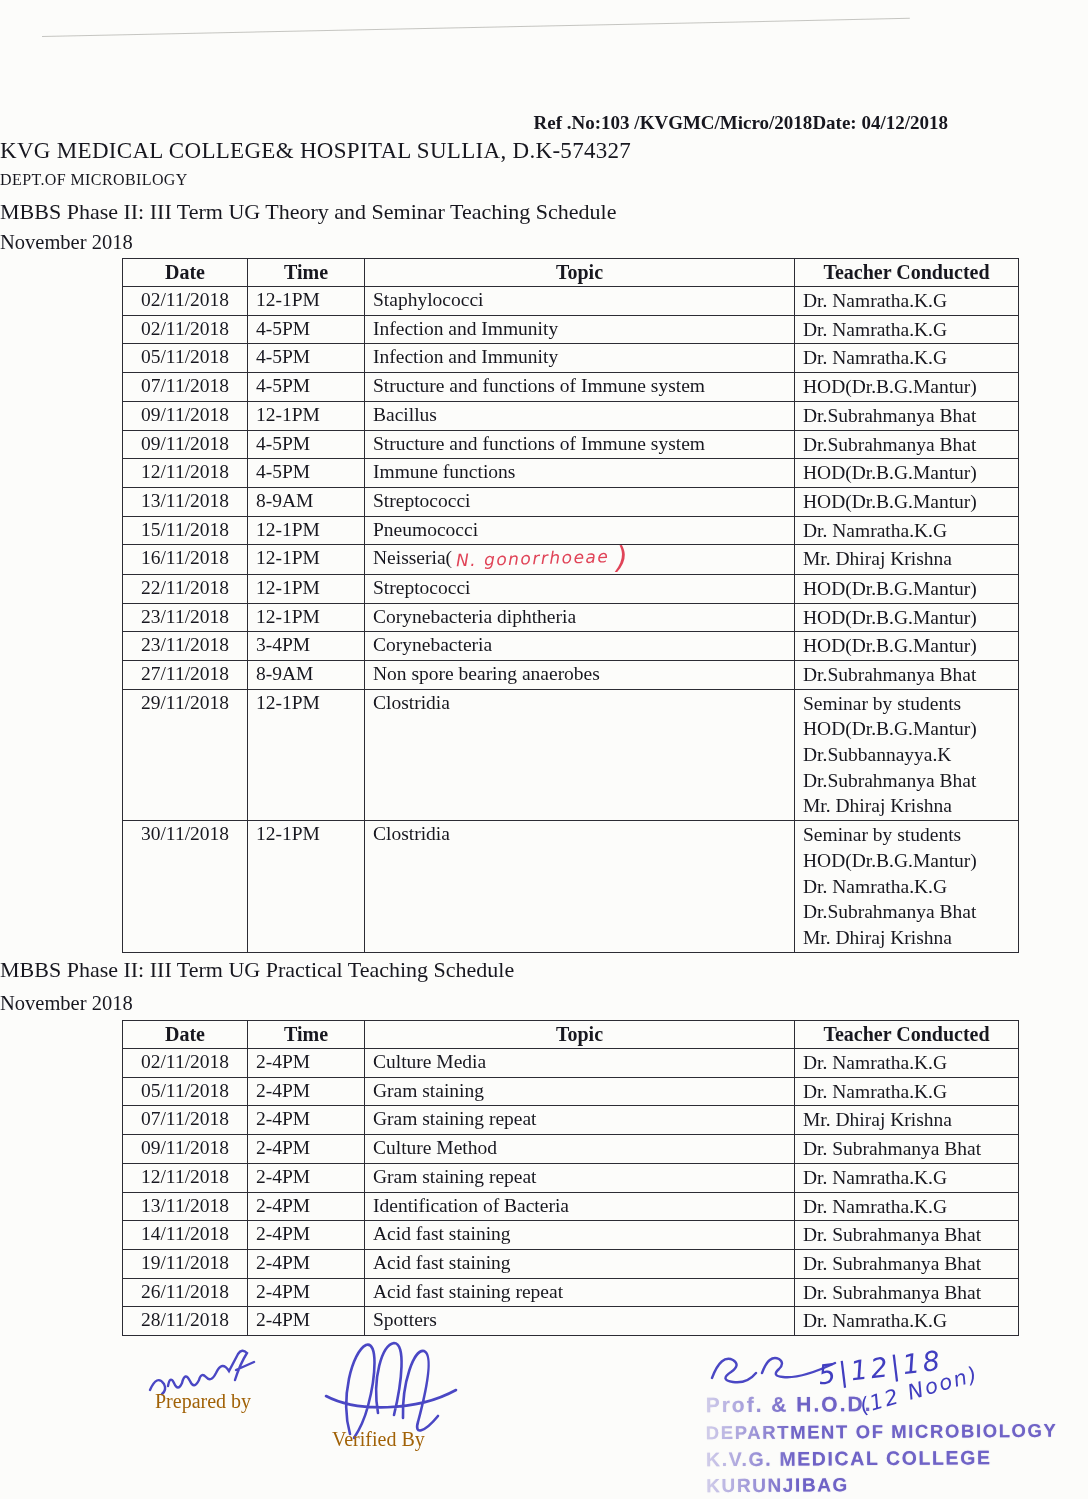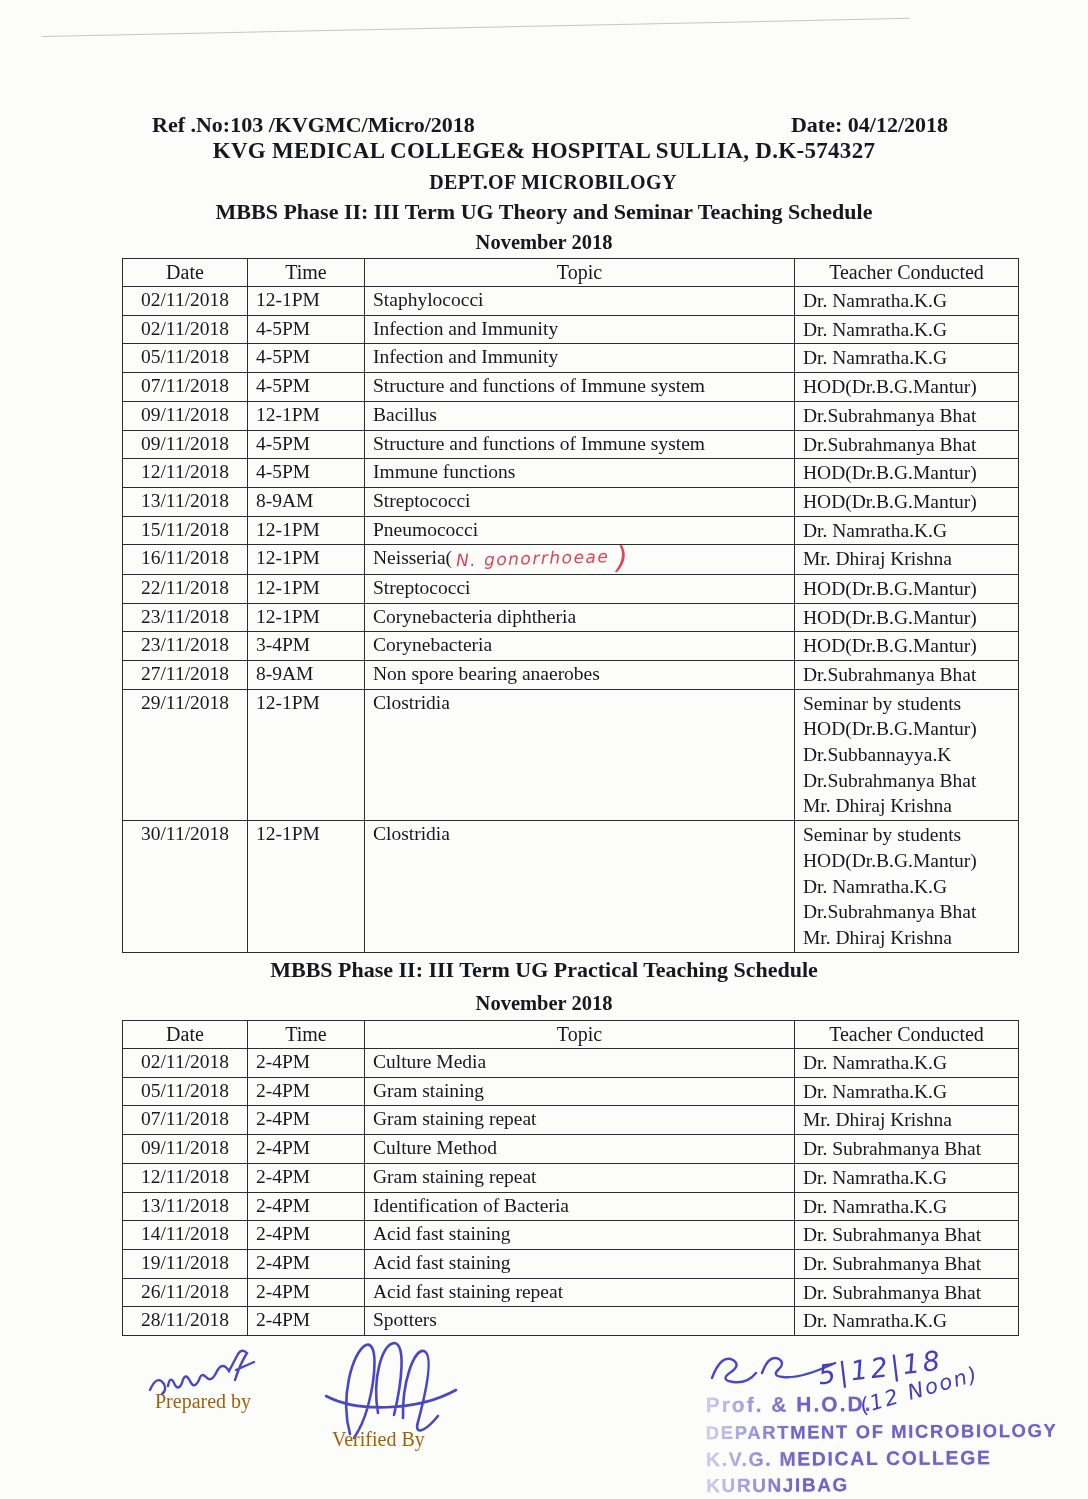--- a/index.html
+++ b/index.html
@@ -13,26 +13,26 @@
     font-family:"Liberation Serif", serif;
     color:#17171f;
   }
   .scan-line {
     position:absolute; left:42px; top:36px; width:868px; height:1.4px;
     background:#b3b3ad; transform:rotate(-1.2deg); transform-origin:left center;
     opacity:.75;
   }
   .ref-row {
     position:absolute; left:152px; right:140px; top:112px;
-    display:flex; justify-content:space-between;
-    font-weight:bold; font-size:22px;
-  }
-  .center-line { position:absolute; left:0; width:100%; text-align:center; font-weight:bold; }
+    display:flex; justify-content:flex-end;
+    font-weight:bold; font-size:19px;
+  }
+  .center-line { position:absolute; left:0; width:100%; text-align:left; font-weight:normal; }
   .college  { top:138px; font-size:23px; letter-spacing:.3px; }
-  .dept     { top:171px; font-size:20px; letter-spacing:.4px;padding-left:18px; }
+  .dept     { top:171px; font-size:16px; letter-spacing:.4px; }
   .t1-title { top:199px; font-size:22px; }
   .t1-month { top:231px; font-size:20.5px; }
   .t2-title { top:957px; font-size:22px; }
   .t2-month { top:992px; font-size:20.5px; }
 
   table.sched {
     position:absolute; left:122px; width:896px;
     border-collapse:collapse; table-layout:fixed;
     font-size:19.5px;
   }
@@ -43,21 +43,21 @@
   table.sched col.c-topic   { width:430px; }
   table.sched col.c-teacher { width:224px; }
   table.sched th, table.sched td {
     border:1.7px solid #2c2c34;
     padding:1px 8px;
     vertical-align:top;
     line-height:24.5px;
     overflow:hidden;
   }
   table.sched th {
-    font-size:20px; font-weight:normal; text-align:center;
+    font-size:20px; font-weight:bold; text-align:center;
     height:28px; line-height:25px; padding:1px 2px;
   }
   table.sched td { height:27.6px; }
   table.sched td.cell-date { text-align:center; padding:1px 4px; }
   table.sched td.cell-teacher { white-space:pre-line; line-height:25.7px; }
   .hand-red {
     font-family:"DejaVu Sans", sans-serif;
     font-style:italic;
     color:#e04458;
     font-size:17px;

